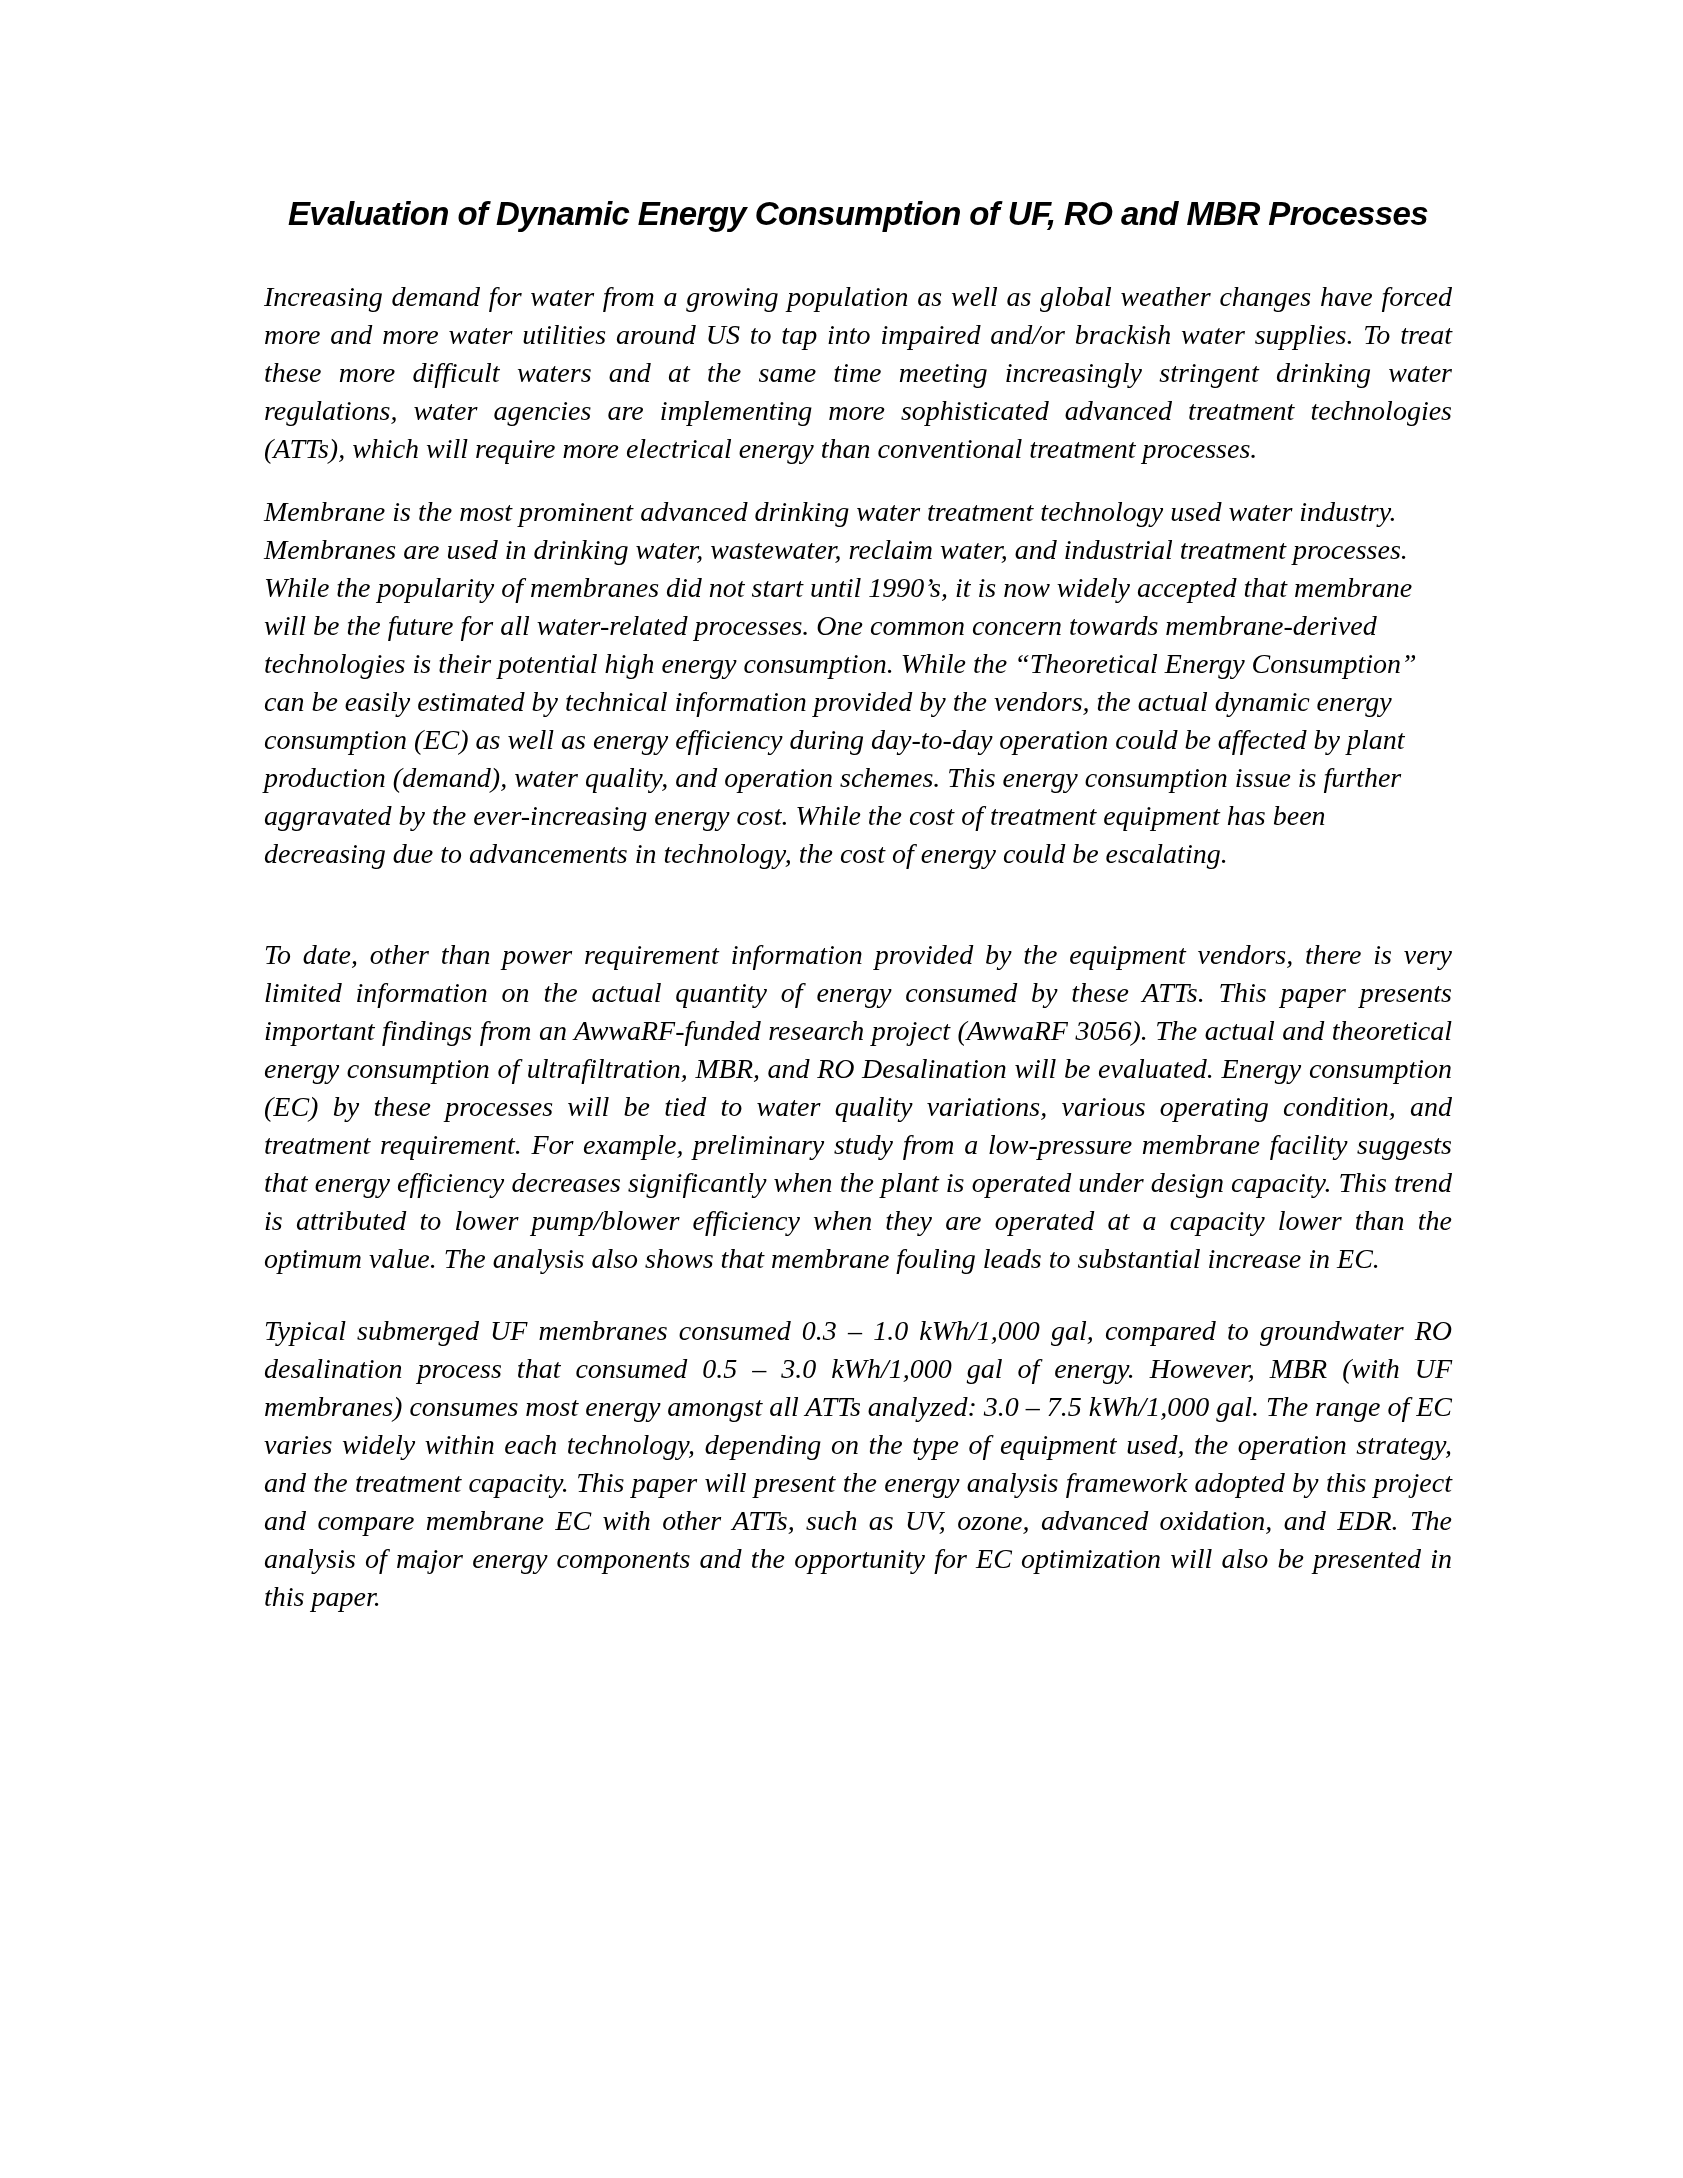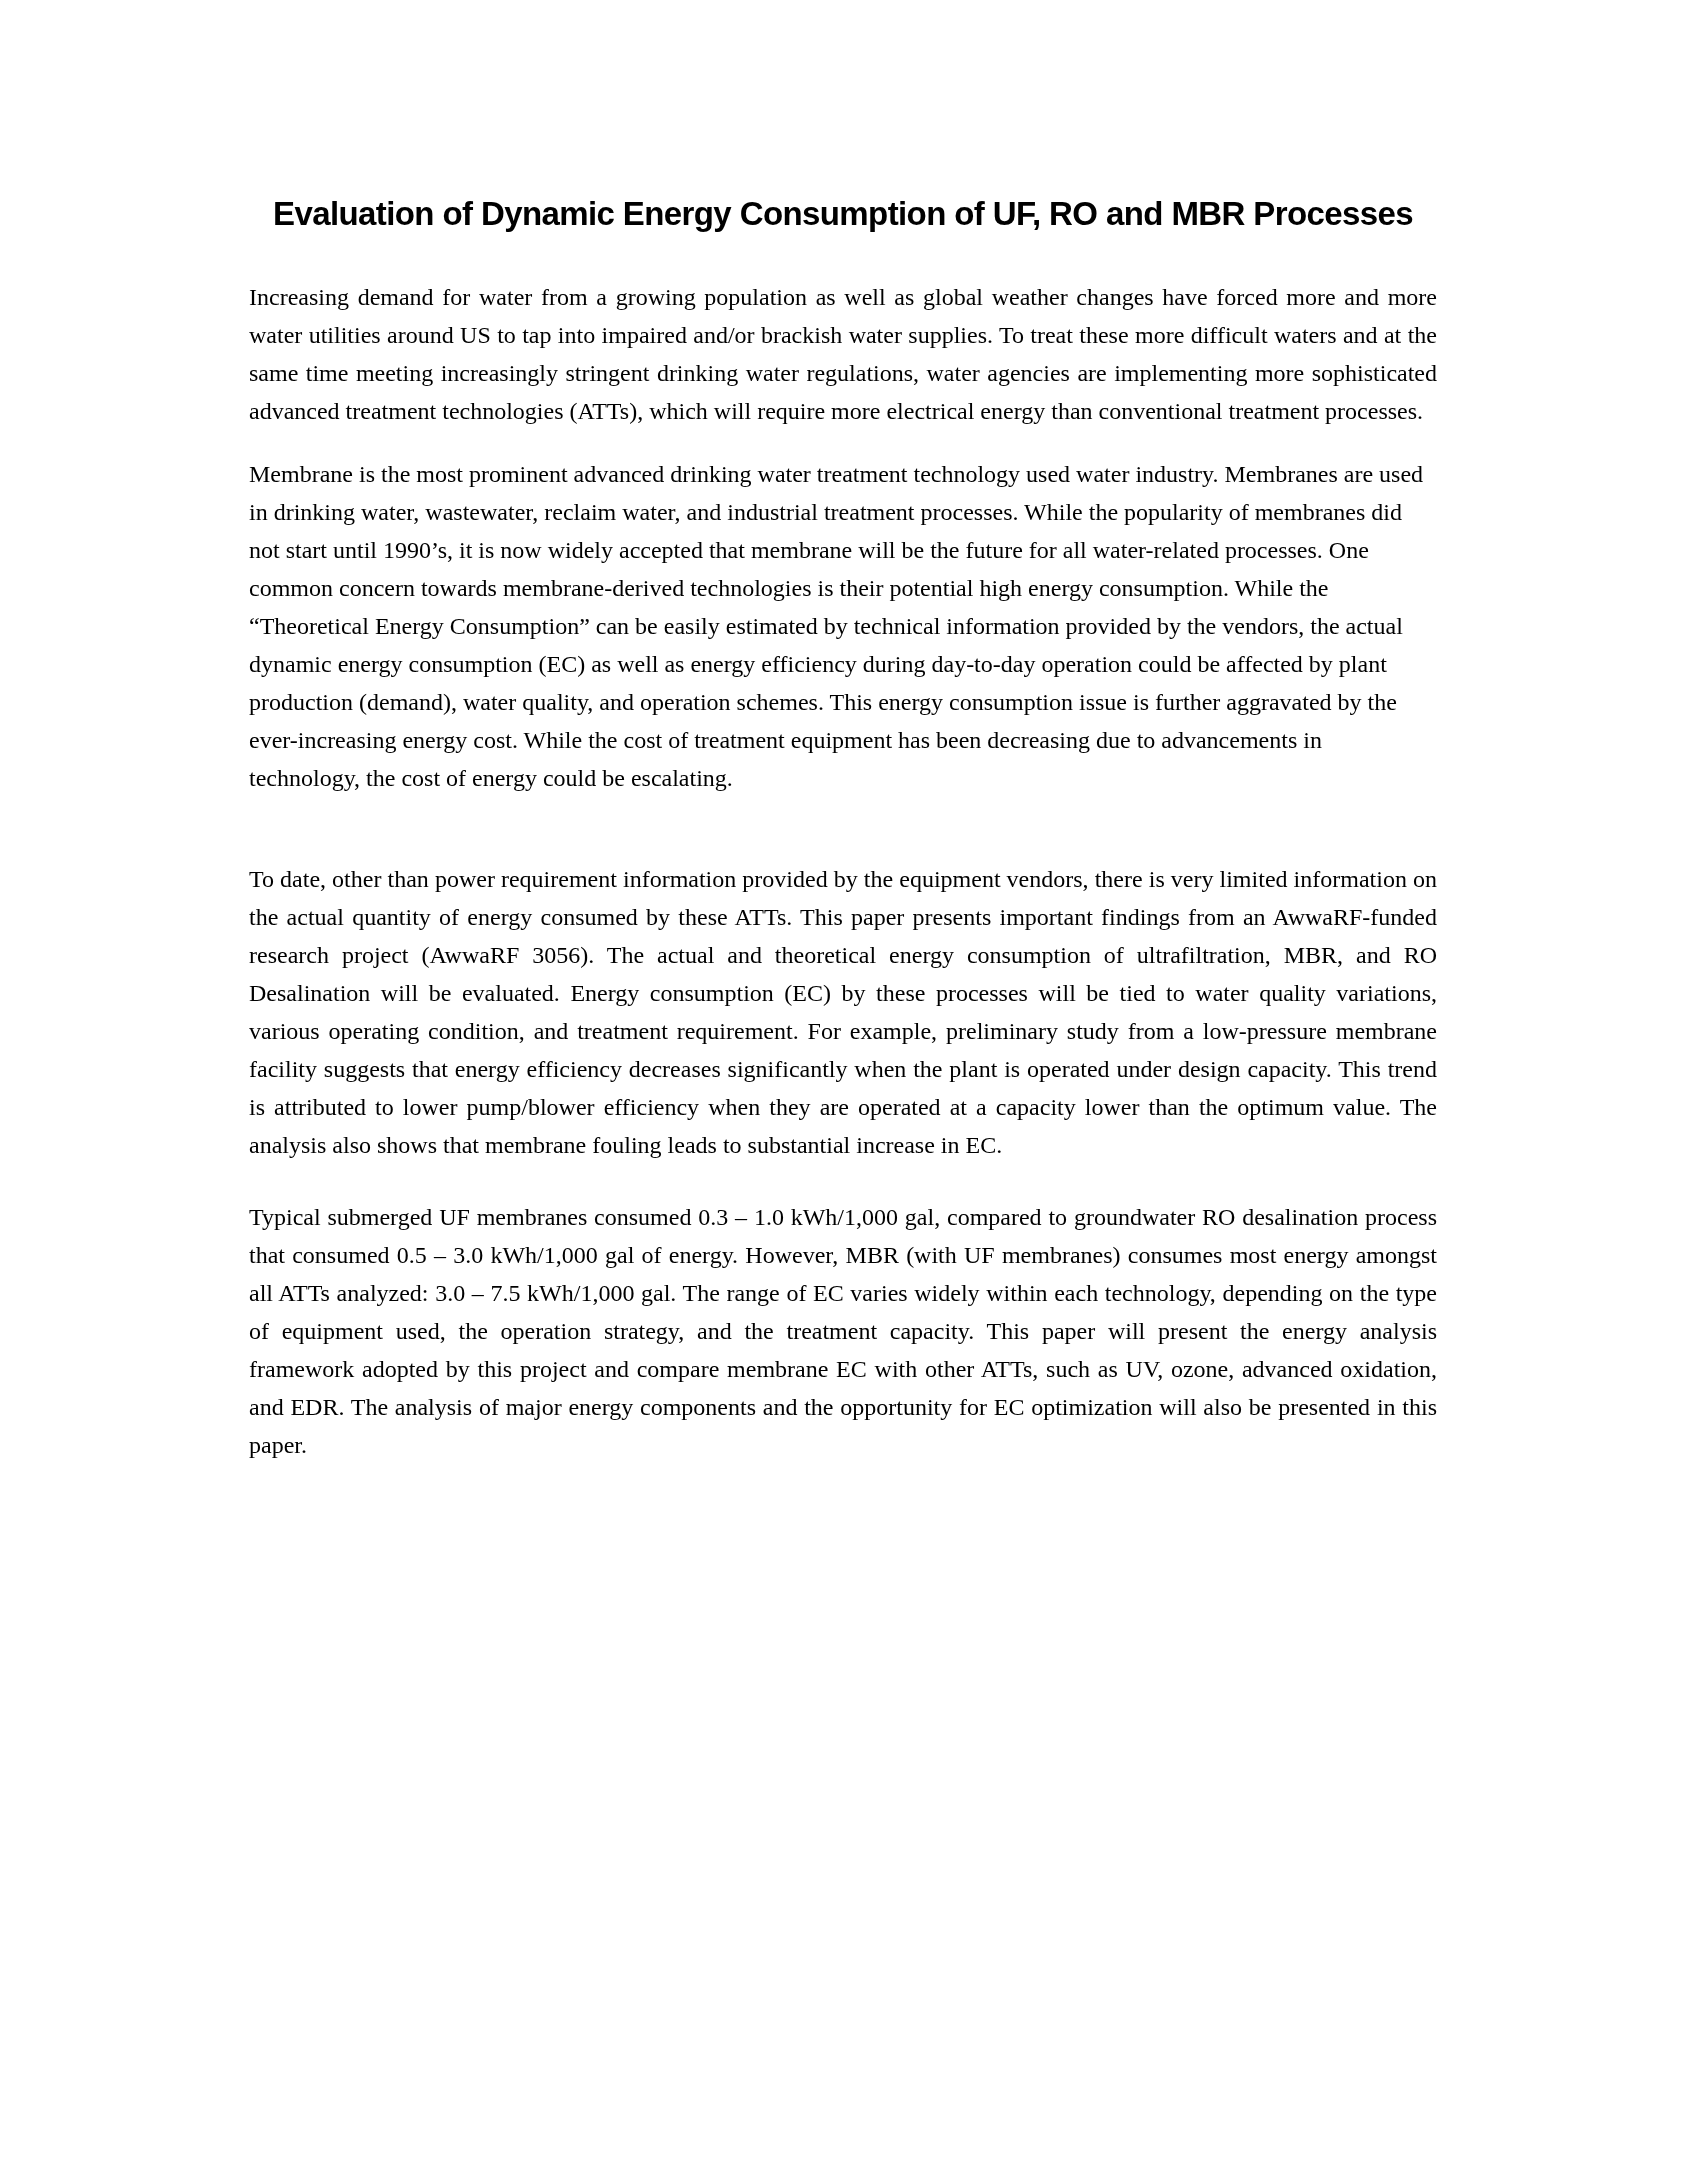--- a/index.html
+++ b/index.html
@@ -10,37 +10,38 @@
   .page {
     position: relative;
     width: 1683px;
     height: 2178px;
     background: #ffffff;
     color: #000000;
     overflow: hidden;
   }
   .content {
     position: absolute;
-    left: 249px;
+    left: 264px;
     top: 194px;
     width: 1188px;
+    font-style: italic;
   }
   .doc-title {
     font-family: "Liberation Sans", sans-serif;
     font-weight: bold;
     font-size: 33px;
     line-height: 40px;
     letter-spacing: -0.6px;
     text-align: center;
     color: #000000;
     margin: 0 0 44px 0;
   }
   .para {
     font-family: "Liberation Serif", serif;
-    font-size: 24px;
+    font-size: 28px;
     line-height: 38px;
     color: #000000;
     margin: 0;
     word-spacing: normal;
   }
   .para.justified {
     text-align: justify;
   }
   .para.ragged {
     text-align: left;

